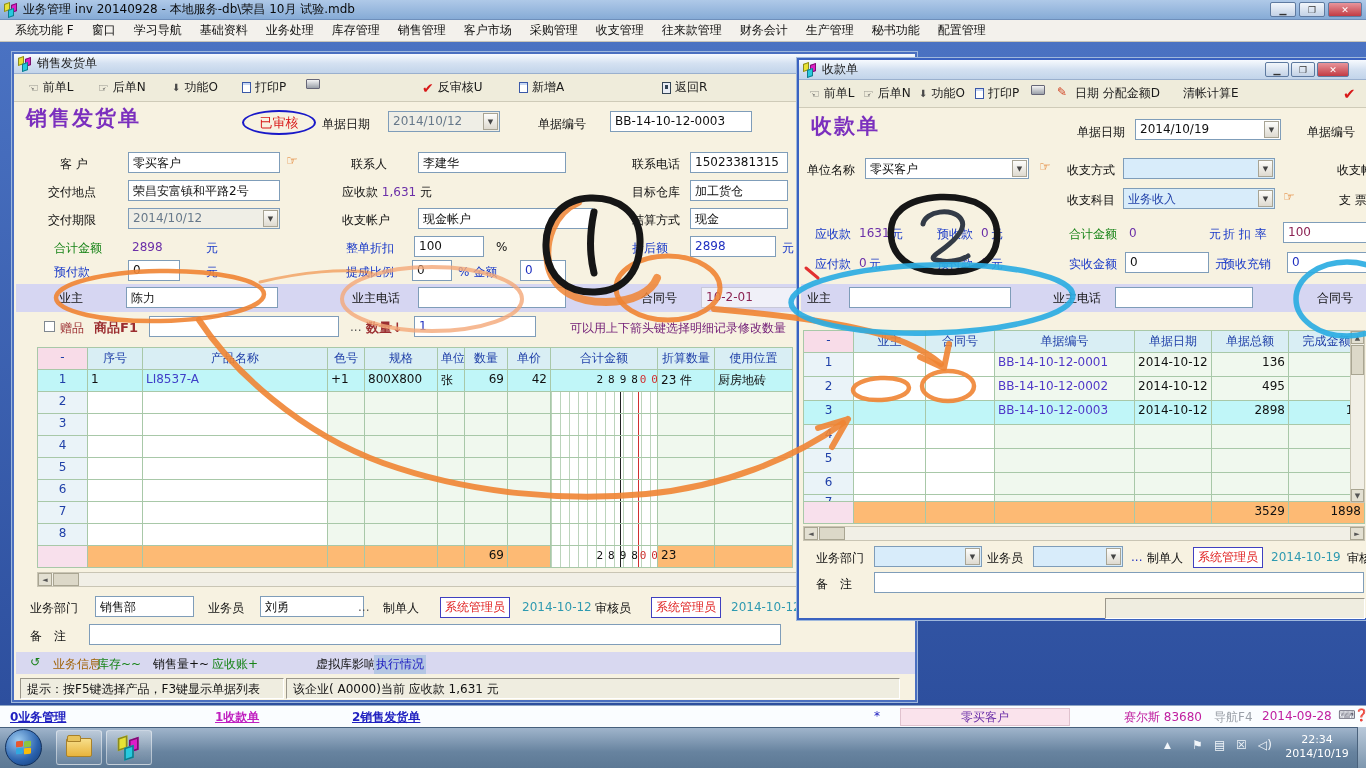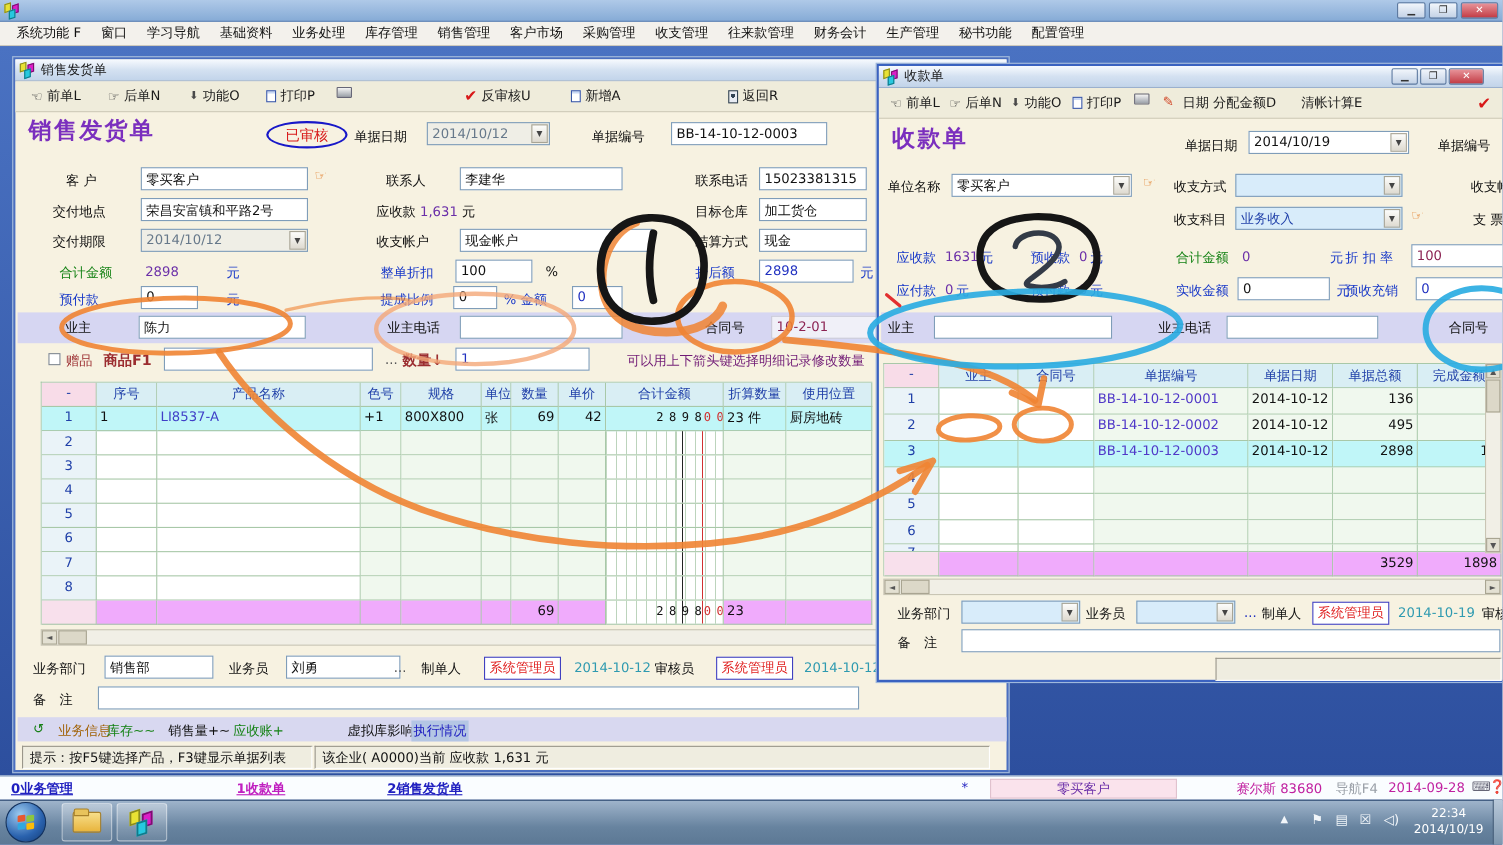--- a/index.html
+++ b/index.html
@@ -48,21 +48,21 @@
   .stamp{position:absolute;border:2px solid #1818C8;border-radius:50%;color:#D81818;font-size:13px;display:flex;align-items:center;justify-content:center}
   .doc-title{position:absolute;font-size:21px;font-weight:bold;color:#7B2FBE;letter-spacing:2px}
   
   .grid{position:absolute;display:grid;border-top:1px solid #A8C8A8;border-left:1px solid #A8C8A8;background:#fff}
   .c{border-right:1px solid #A8C8A8;border-bottom:1px solid #A8C8A8;height:22px;padding:2px 3px;font-size:12px;overflow:hidden;white-space:nowrap}
   .ch{background:#D9EEF4;color:#1F3FA8;text-align:center}
   .csel{background:#EAF3F8;color:#1F3FA8;text-align:center}
   .chsel{background:#F8DCE8;color:#1F3FA8;text-align:center}
   .cg{background:#F0F8EE}
   .hl{background:#C0F6F8 !important}
-  .ctot{background:#f0abfc}
+  .ctot{background:#fdba74}
   .ctotsel{background:#F8E0EC}
   .num{text-align:right}
   .dg{position:relative;background:
       linear-gradient(90deg,transparent 69px,#222 69px,#222 70px,transparent 70px),
       linear-gradient(90deg,transparent 87px,#D03030 87px,#D03030 88px,transparent 88px),
       repeating-linear-gradient(90deg,#BCD4BC 0,#BCD4BC 1px,transparent 1px,transparent 9px)}
   .dg span{position:absolute;right:14px;top:3px;font:11px "DejaVu Sans Mono",monospace;letter-spacing:5px}
   .dg .cents{right:-6px;color:#D03030}
   
   .sb{position:absolute;background:#F1EFE6;border:1px solid #C9C5B4}
@@ -97,20 +97,21 @@
 <body>
 
 <div id="screen">
 
   <div class="p titlebar">
     <span class="flag">
         <i class="f1"></i>
         <i class="f2"></i>
         <i class="f3"></i>
       </span>
+    <span class="t nw">业务管理 inv 20140928 - 本地服务-db\荣昌 10月 试验.mdb</span>
     <span style="margin-left:auto;display:flex;gap:3px">
       <span class="winbtn">▁</span>
       <span class="winbtn">❐</span>
       <span class="winbtn close">✕</span>
     </span>
   </div>
 
   <div class="p menubar">
     <span>系统功能 F</span>
     <span>窗口</span>

